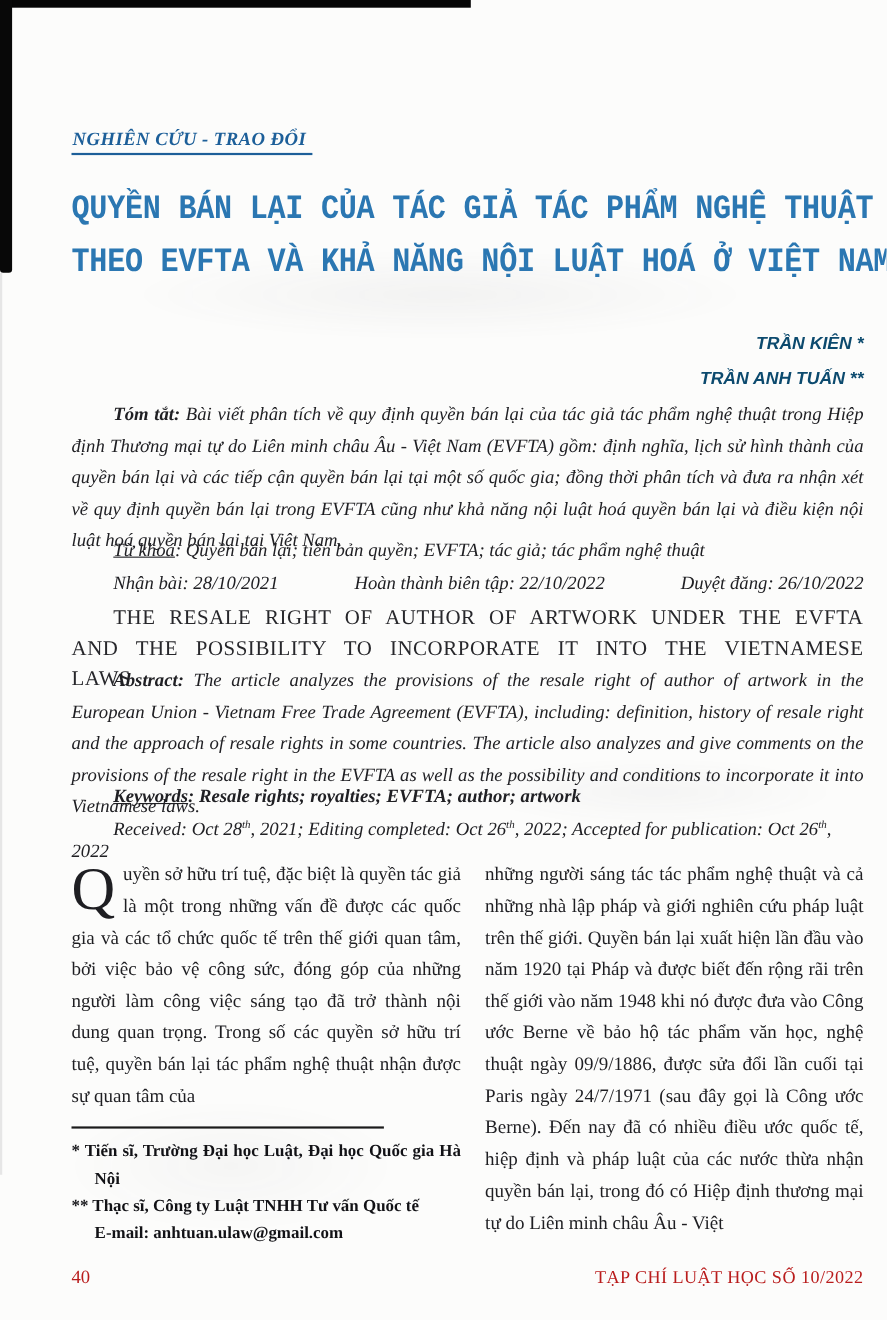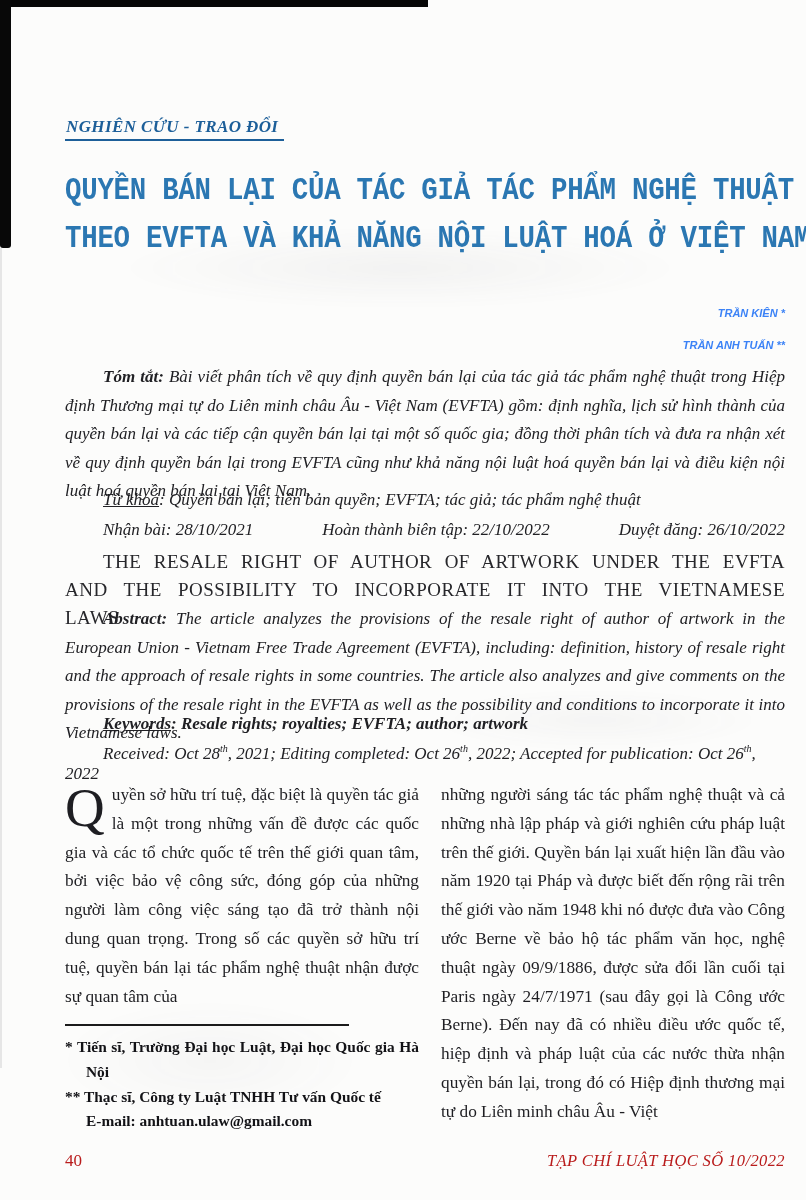--- a/index.html
+++ b/index.html
@@ -28,21 +28,21 @@
   .title{
     position:absolute;top:128px;left:0;width:720px;margin:0;
     font-family:Liberation Mono, monospace;font-weight:bold;
     font-size:31px;line-height:48px;color:#2b77b2;letter-spacing:-0.3px;
   }
   .tline{display:block;white-space:nowrap;transform:scaleX(0.885);transform-origin:0 50%;}
 
   .authors{
     position:absolute;top:258px;left:0;width:720px;text-align:right;
     font-family:"Liberation Sans", sans-serif;font-weight:bold;font-style:italic;
-    font-size:11px;line-height:32px;color:#3b82f6;
+    font-size:16px;line-height:32px;color:#0c4a6e;
   }
 
   .abs{position:absolute;left:0;width:720px;margin:0;
     font-style:italic;font-size:17px;line-height:28.6px;text-align:justify;text-indent:38px;}
   .abs-vi{top:324px;}
   .abs-en{top:566px;}
   .lbl-bold{font-weight:bold;}
 
   .kwline{position:absolute;left:0;width:720px;margin:0;
     font-style:italic;font-size:17px;text-indent:38px;}
@@ -79,21 +79,21 @@
   .fn{font-weight:bold;font-size:15.4px;line-height:24.6px;color:#121216;}
   .fn p{margin:0;}
   .fn .aff{padding-left:21px;text-indent:-21px;}
   .fn .em{padding-left:21px;}
 
   .footer{
     position:absolute;top:1112px;left:0;width:720px;
     display:flex;justify-content:space-between;align-items:baseline;
     font-size:17px;color:#b91c1c;
   }
-  .journal{font-size:16.5px;letter-spacing:0.4px;font-style:italic;}
+  .journal{font-size:16.5px;letter-spacing:0.4px;}
 </style>
 </head>
 <body>
 
 <div class="artifact-top"></div>
 <div class="artifact-left"></div>
 <div class="artifact-edge"></div>
 <div class="bleed b1"></div>
 <div class="bleed b2"></div>
 <div class="bleed b3"></div>

